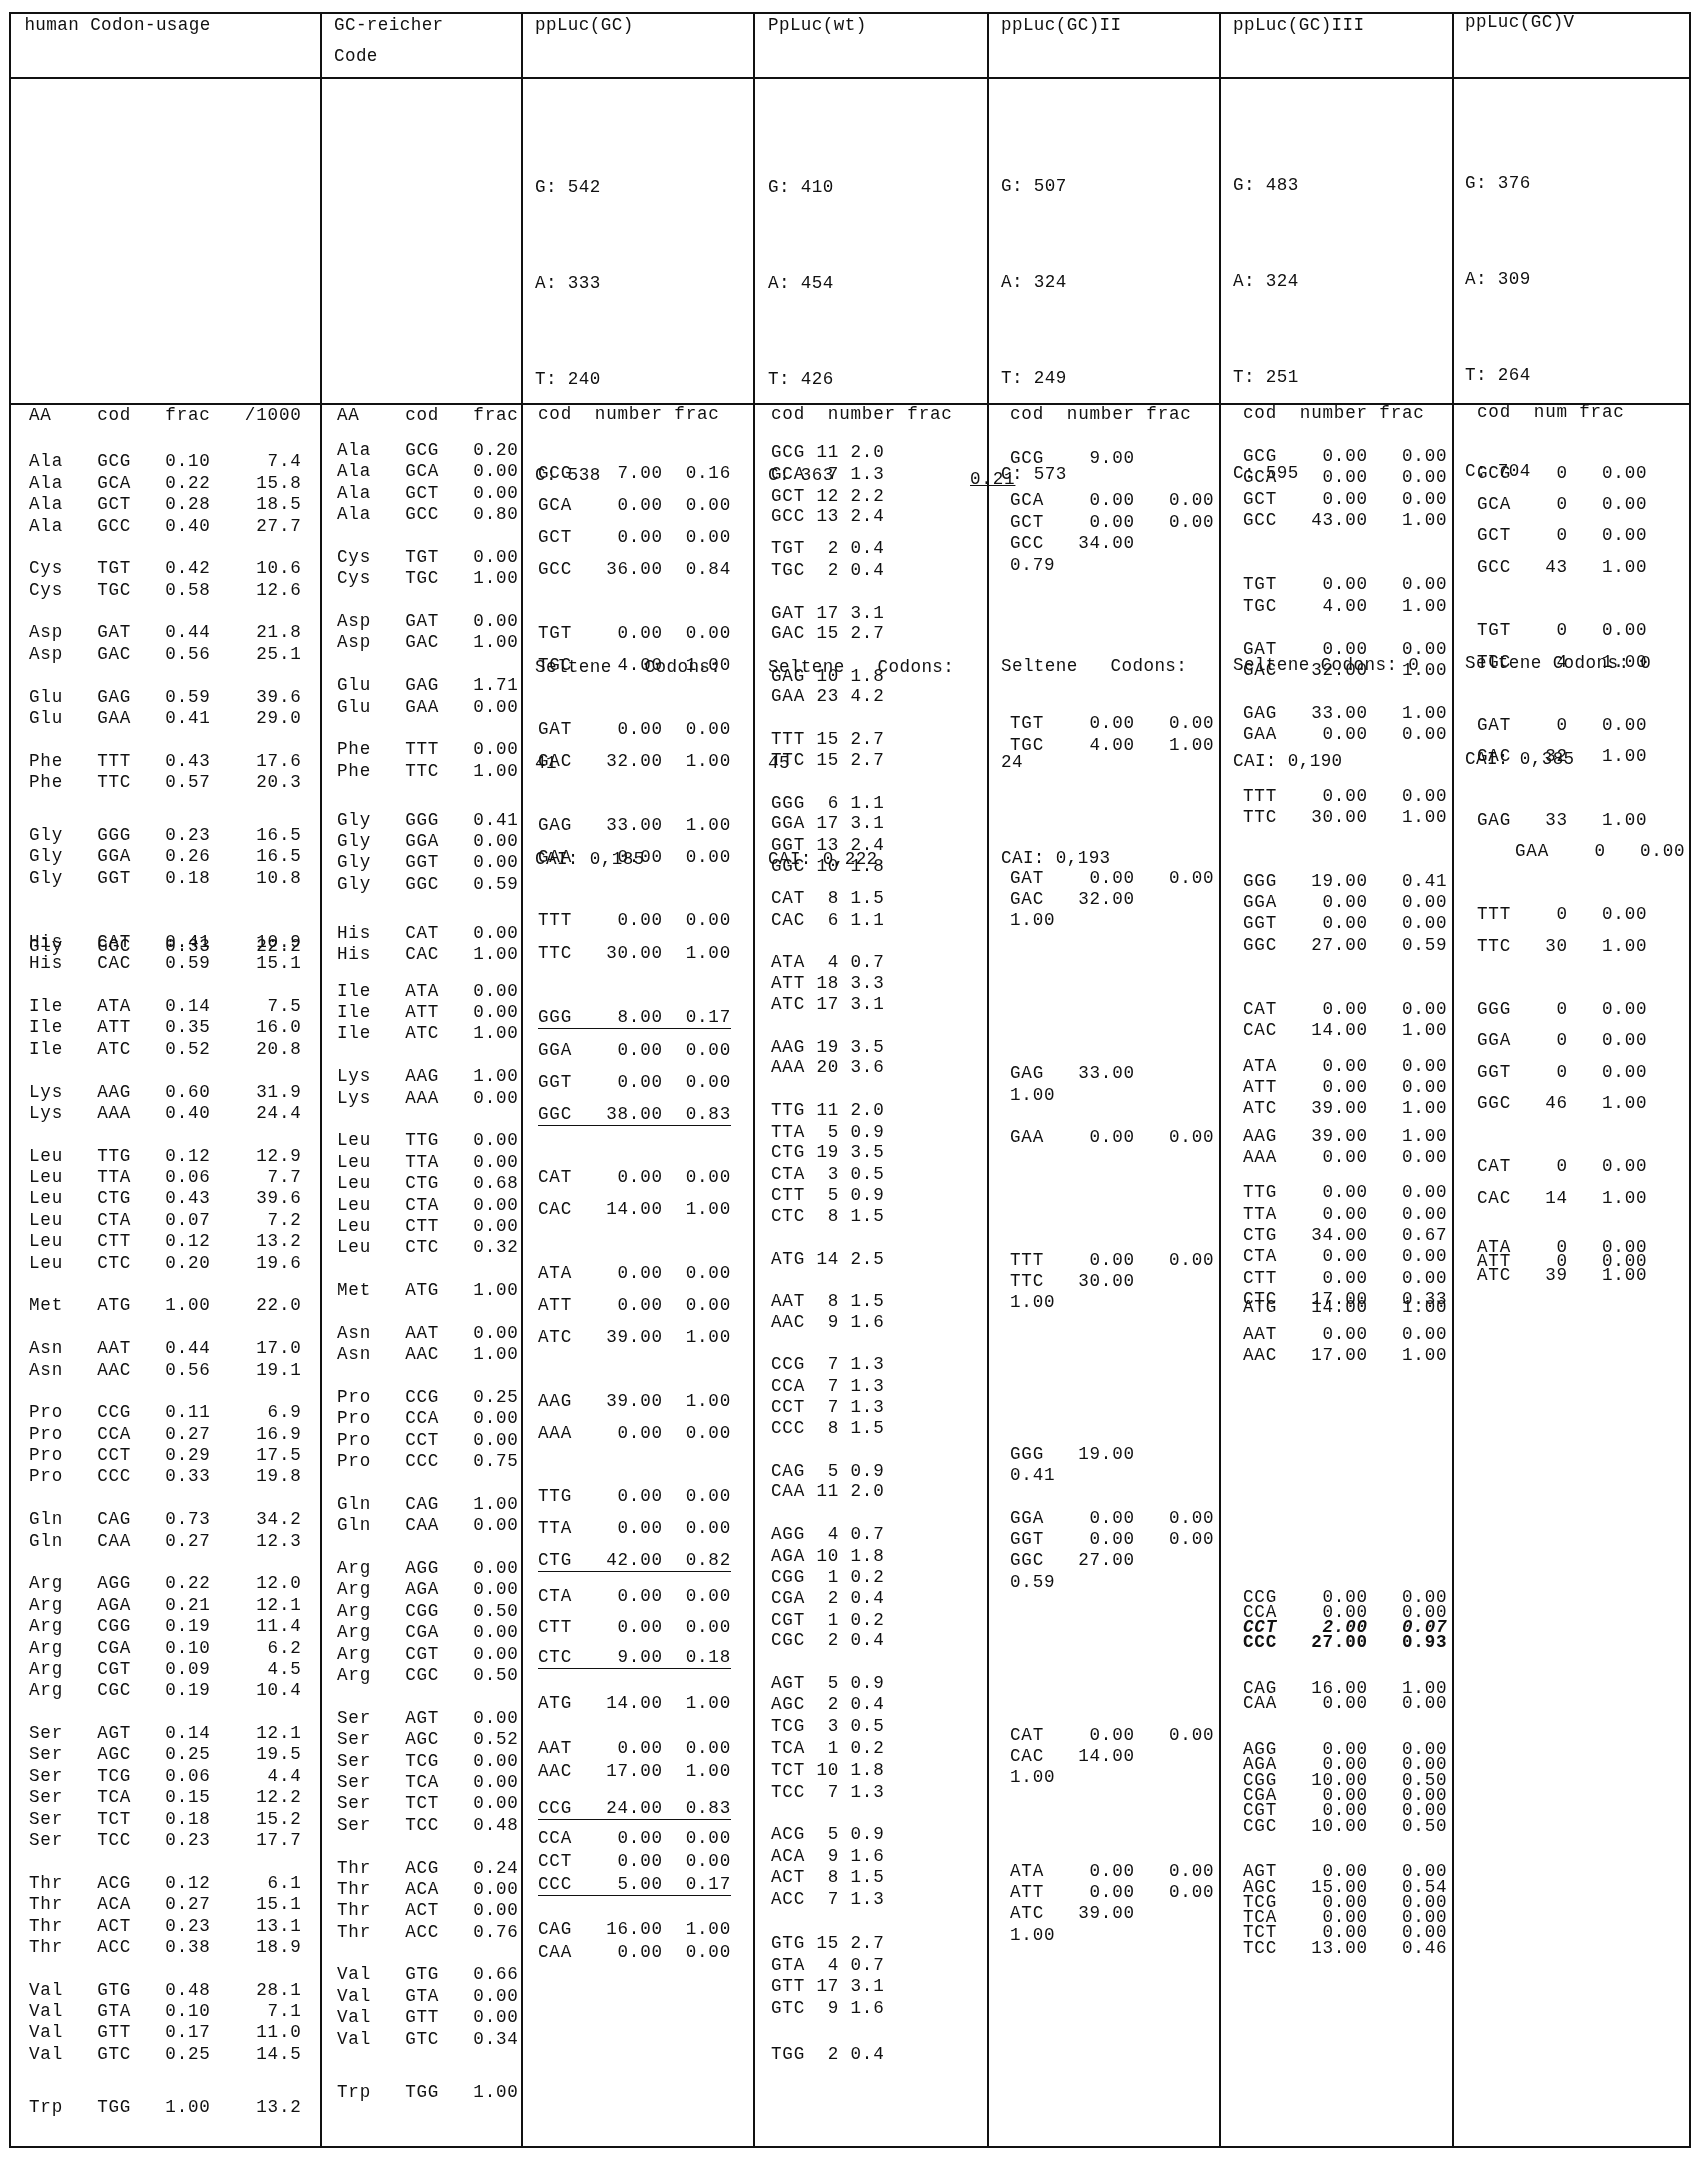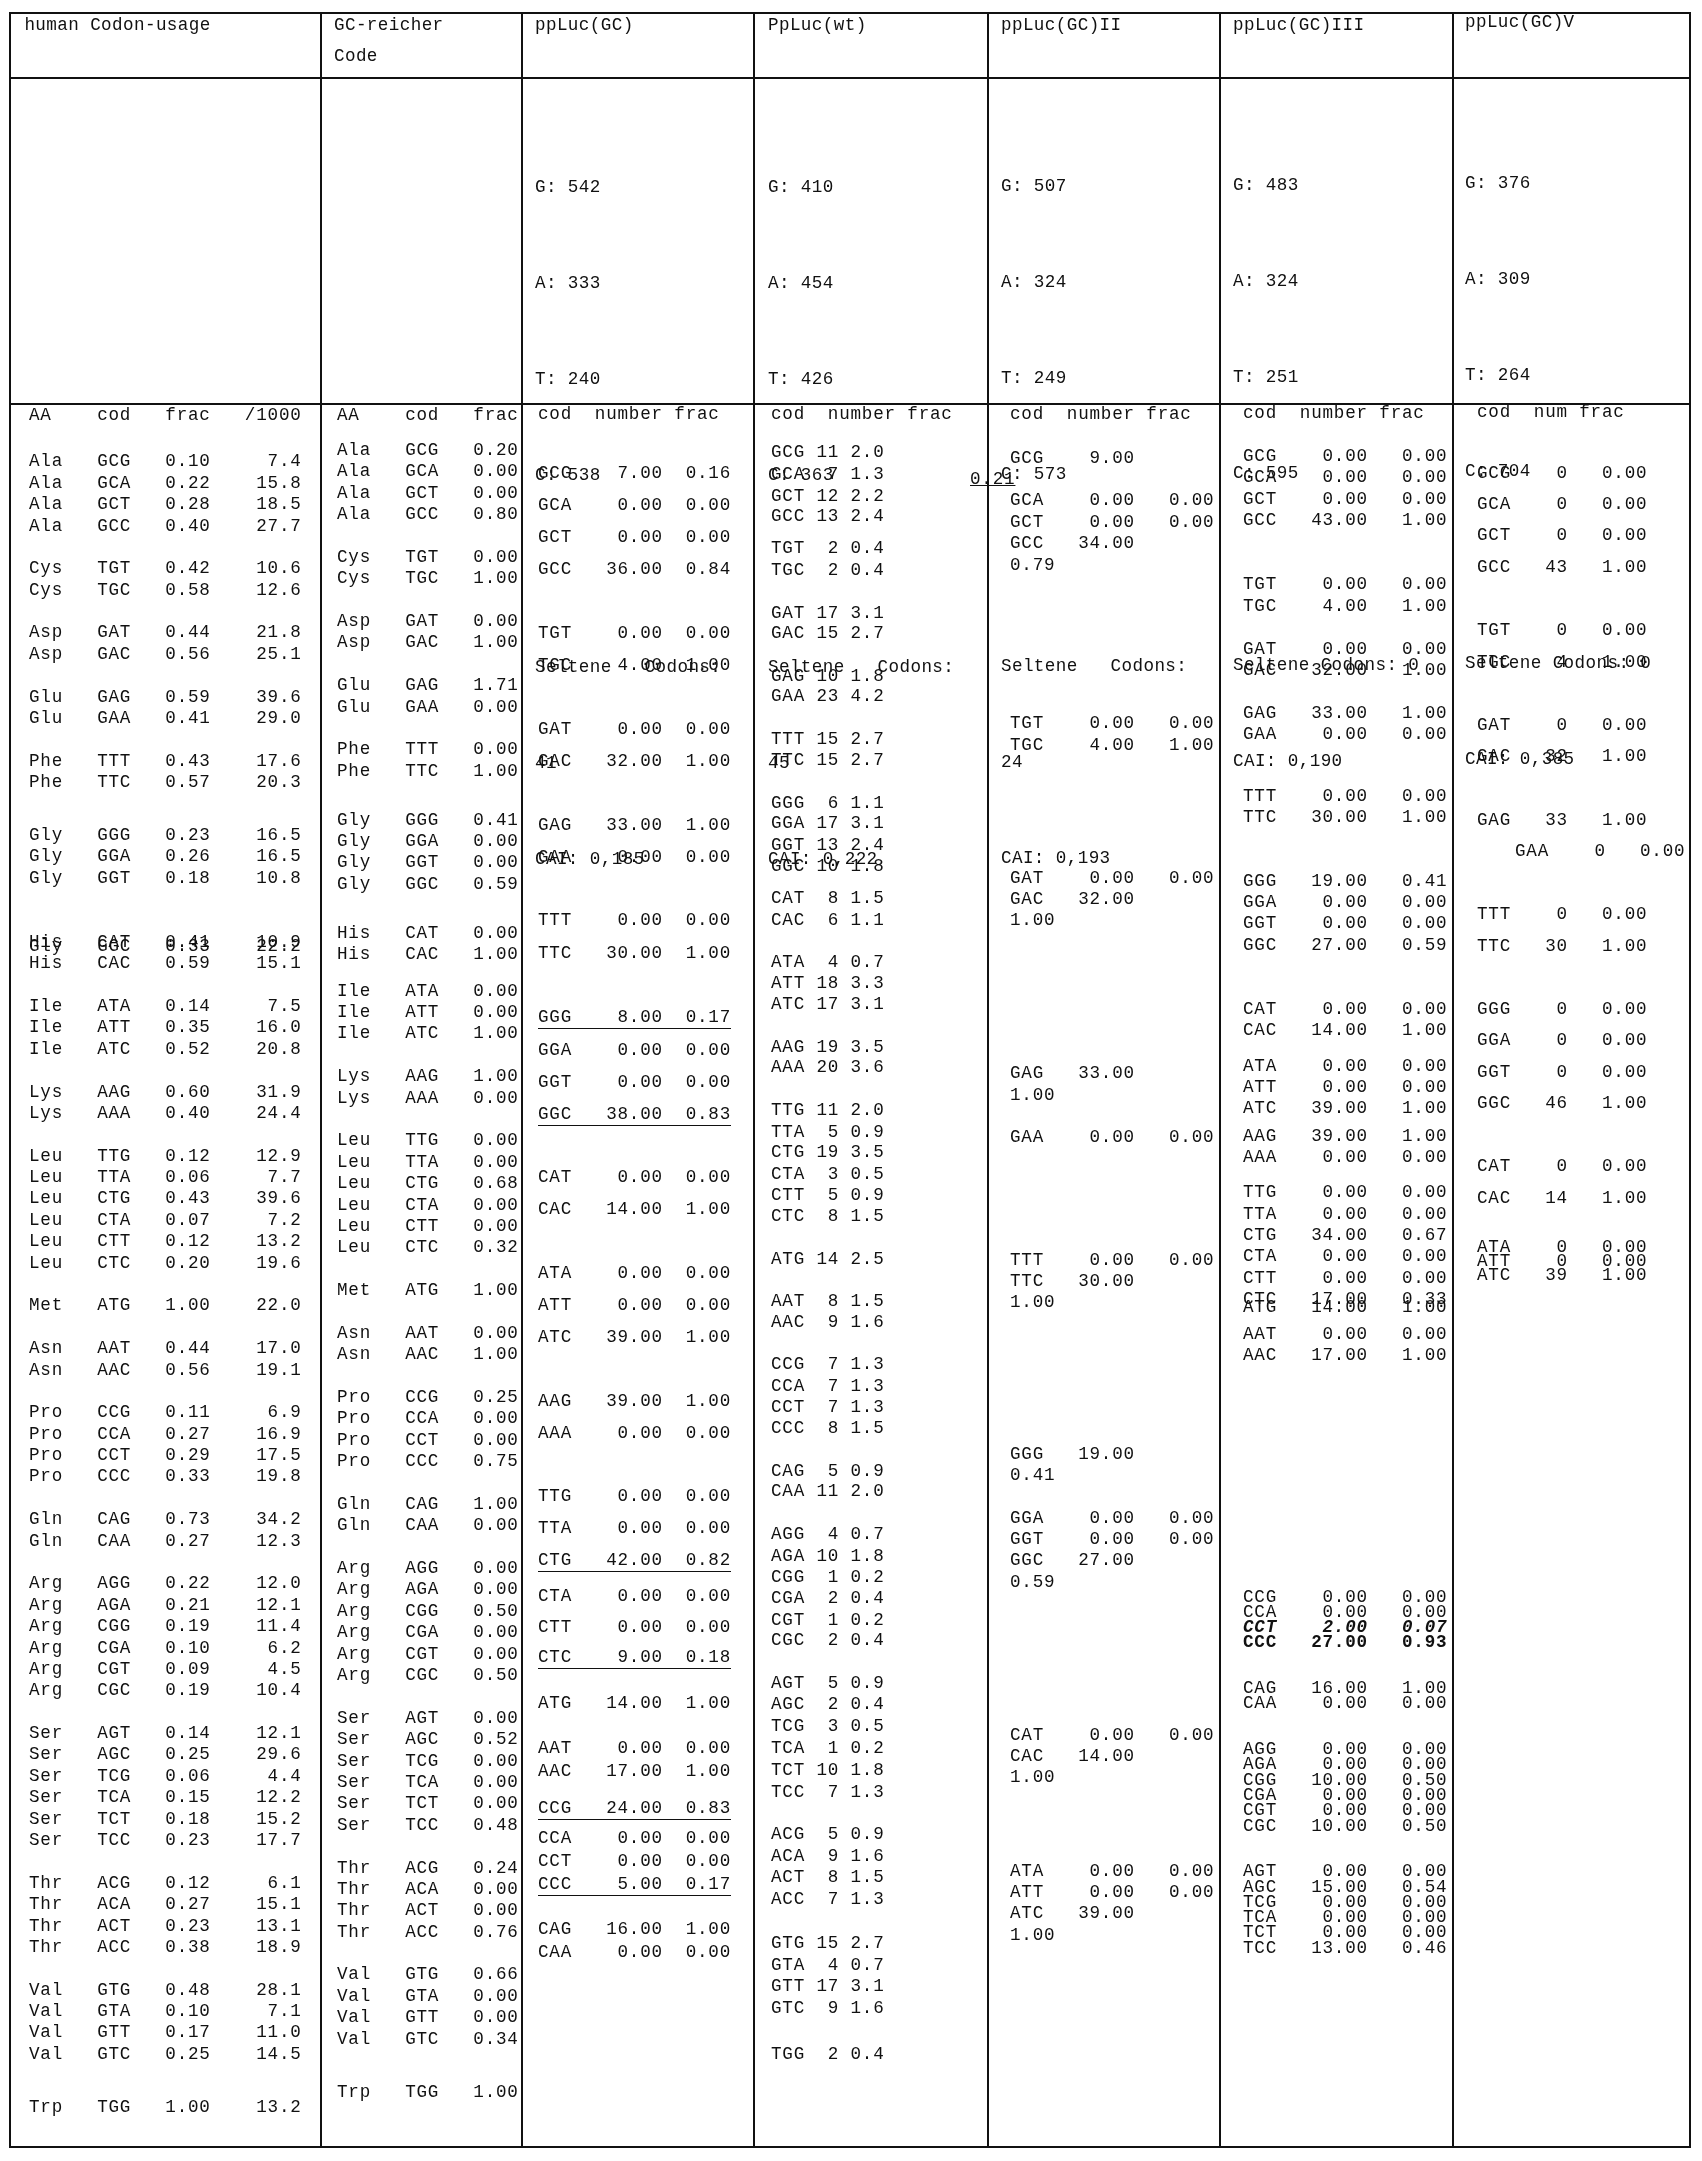--- a/index.html
+++ b/index.html
@@ -141,21 +141,21 @@
 <div class="row" style="left: 29px; top: 1466px;">Pro   CCC   0.33    19.8</div>
 <div class="row" style="left: 29px; top: 1509px;">Gln   CAG   0.73    34.2</div>
 <div class="row" style="left: 29px; top: 1531px;">Gln   CAA   0.27    12.3</div>
 <div class="row" style="left: 29px; top: 1573px;">Arg   AGG   0.22    12.0</div>
 <div class="row" style="left: 29px; top: 1595px;">Arg   AGA   0.21    12.1</div>
 <div class="row" style="left: 29px; top: 1616px;">Arg   CGG   0.19    11.4</div>
 <div class="row" style="left: 29px; top: 1638px;">Arg   CGA   0.10     6.2</div>
 <div class="row" style="left: 29px; top: 1659px;">Arg   CGT   0.09     4.5</div>
 <div class="row" style="left: 29px; top: 1680px;">Arg   CGC   0.19    10.4</div>
 <div class="row" style="left: 29px; top: 1723px;">Ser   AGT   0.14    12.1</div>
-<div class="row" style="left: 29px; top: 1744px;">Ser   AGC   0.25    29.6</div>
+<div class="row" style="left: 29px; top: 1744px;">Ser   AGC   0.25    19.5</div>
 <div class="row" style="left: 29px; top: 1766px;">Ser   TCG   0.06     4.4</div>
 <div class="row" style="left: 29px; top: 1787px;">Ser   TCA   0.15    12.2</div>
 <div class="row" style="left: 29px; top: 1809px;">Ser   TCT   0.18    15.2</div>
 <div class="row" style="left: 29px; top: 1830px;">Ser   TCC   0.23    17.7</div>
 <div class="row" style="left: 29px; top: 1873px;">Thr   ACG   0.12     6.1</div>
 <div class="row" style="left: 29px; top: 1894px;">Thr   ACA   0.27    15.1</div>
 <div class="row" style="left: 29px; top: 1916px;">Thr   ACT   0.23    13.1</div>
 <div class="row" style="left: 29px; top: 1937px;">Thr   ACC   0.38    18.9</div>
 <div class="row" style="left: 29px; top: 1980px;">Val   GTG   0.48    28.1</div>
 <div class="row" style="left: 29px; top: 2001px;">Val   GTA   0.10     7.1</div>

